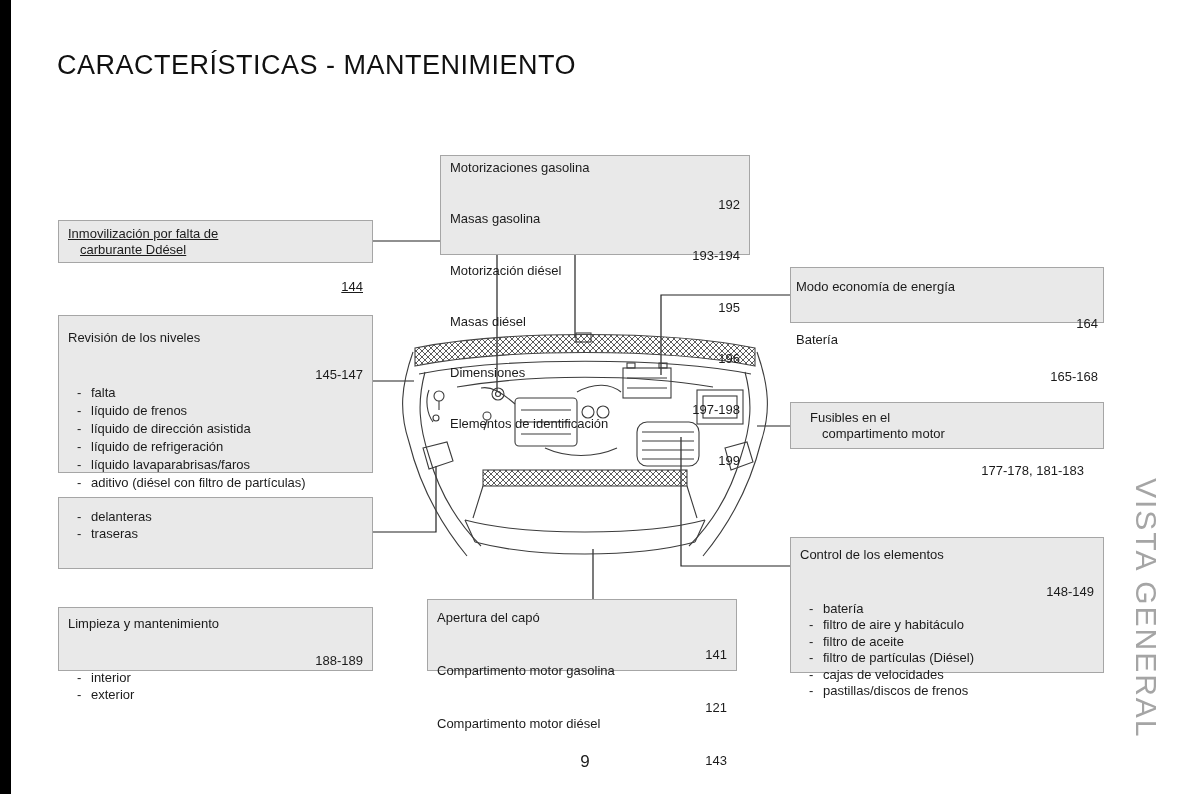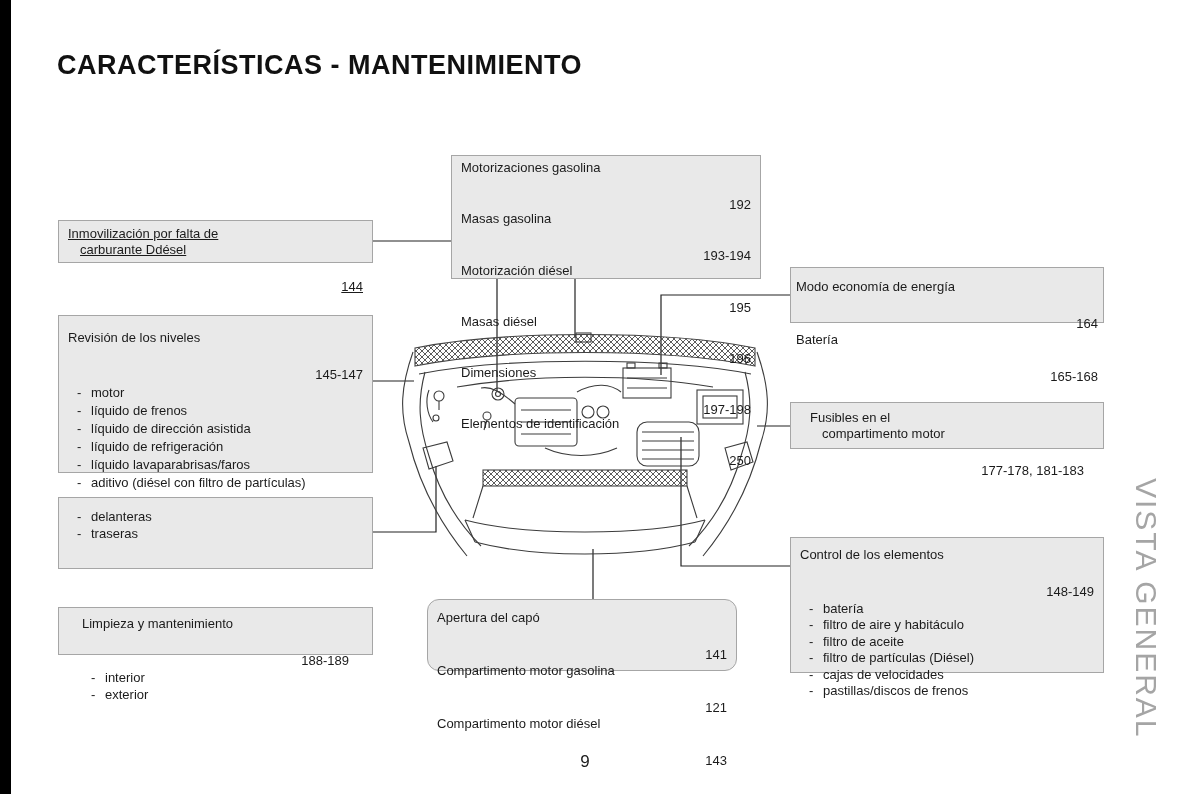--- a/index.html
+++ b/index.html
@@ -12,46 +12,46 @@
     color: #1b1b1b;
     overflow: hidden;
   }
   .spine {
     position: absolute; left: 0; top: 0;
     width: 11px; height: 794px;
     background: #000;
   }
   .title {
     position: absolute; left: 57px; top: 50px; margin: 0;
-    font-size: 27px; font-weight: 700; letter-spacing: .5px; color: #111;
+    font-size: 27px; font-weight: 400; letter-spacing: .5px; color: #111;
     white-space: nowrap;
   }
   svg.layer { position: absolute; z-index: 1; }
   .box {
     position: absolute; z-index: 2;
     background: #e9e9e9;
     border: 1px solid #a6a6a6;
     font-size: 13px; color: #1b1b1b;
   }
   .row { display: flex; justify-content: space-between; }
   .pg { white-space: nowrap; padding-left: 8px; margin-top: 37px; }
   .item { padding-left: 9px; }
   .item::before { content: "-"; display: inline-block; width: 14px; }
   .indent { padding-left: 12px; }
 
-  #box-specs    { left: 451px; top: 155px; width: 310px; height: 124px;  padding: 5px 9px; }
+  #box-specs    { left: 440px; top: 155px; width: 310px; height: 100px;  padding: 5px 9px; }
   #box-specs .row { line-height: 14.3px; }
   #box-immob    { left: 58px;  top: 220px; width: 315px; height: 43px;  padding: 5px 9px; line-height: 16px; text-decoration: underline; }
   #box-levels   { left: 58px;  top: 315px; width: 315px; height: 158px; padding: 13px 9px; line-height: 18px; }
   #box-lamps    { left: 58px;  top: 497px; width: 315px; height: 72px;  padding: 10px 9px; line-height: 17px; }
-  #box-cleaning { left: 58px;  top: 607px; width: 315px; height: 48px;  padding: 7px 23px;  line-height: 17px; }
+  #box-cleaning { left: 58px;  top: 607px; width: 315px; height: 64px;  padding: 7px 9px;  line-height: 17px; }
   #box-energy   { left: 790px; top: 267px; width: 314px; height: 56px;  padding: 11px 5px; line-height: 16px; }
   #box-fuses    { left: 790px; top: 402px; width: 314px; height: 47px;  padding: 7px 19px;  line-height: 16px; }
   #box-checks   { left: 790px; top: 537px; width: 314px; height: 136px; padding: 9px 9px;  line-height: 16.5px; }
-  #box-hood     { left: 427px; top: 599px; width: 310px; height: 72px;  padding: 10px 9px; line-height: 16px; border-radius: 12px; }
+  #box-hood     { left: 427px; top: 599px; width: 310px; height: 72px;  padding: 10px 9px; line-height: 16px; }
 
   .side-label {
     position: absolute; left: 1163px; top: 478px;
     transform: rotate(90deg); transform-origin: 0 0;
     font-size: 30px; letter-spacing: 2px; color: #a5a5a5;
     white-space: nowrap; z-index: 2;
   }
   .pagenum {
     position: absolute; left: 560px; top: 752px; width: 50px;
     text-align: center; font-size: 17px; color: #1b1b1b; z-index: 2;
@@ -140,38 +140,38 @@
   <div class="row">
       <span>Masas diésel</span>
       <span class="pg">196</span>
     </div>
   <div class="row">
       <span>Dimensiones</span>
       <span class="pg">197-198</span>
     </div>
   <div class="row">
       <span>Elementos de identificación</span>
-      <span class="pg">250</span>
+      <span class="pg">199</span>
     </div>
 </div>
 
 <div class="box" id="box-immob">
   <div>Inmovilización por falta de</div>
   <div class="row indent">
       <span>carburante Ddésel</span>
       <span class="pg">144</span>
     </div>
 </div>
 
 <div class="box" id="box-levels">
   <div class="row">
       <span>Revisión de los niveles</span>
       <span class="pg">145-147</span>
     </div>
-  <div class="item">motor</div>
+  <div class="item">falta</div>
   <div class="item">líquido de frenos</div>
   <div class="item">líquido de dirección asistida</div>
   <div class="item">líquido de refrigeración</div>
   <div class="item">líquido lavaparabrisas/faros</div>
   <div class="item">aditivo (diésel con filtro de partículas)</div>
 </div>
 
 <div class="box" id="box-lamps">
   <div class="item">delanteras</div>
   <div class="item">traseras</div>

